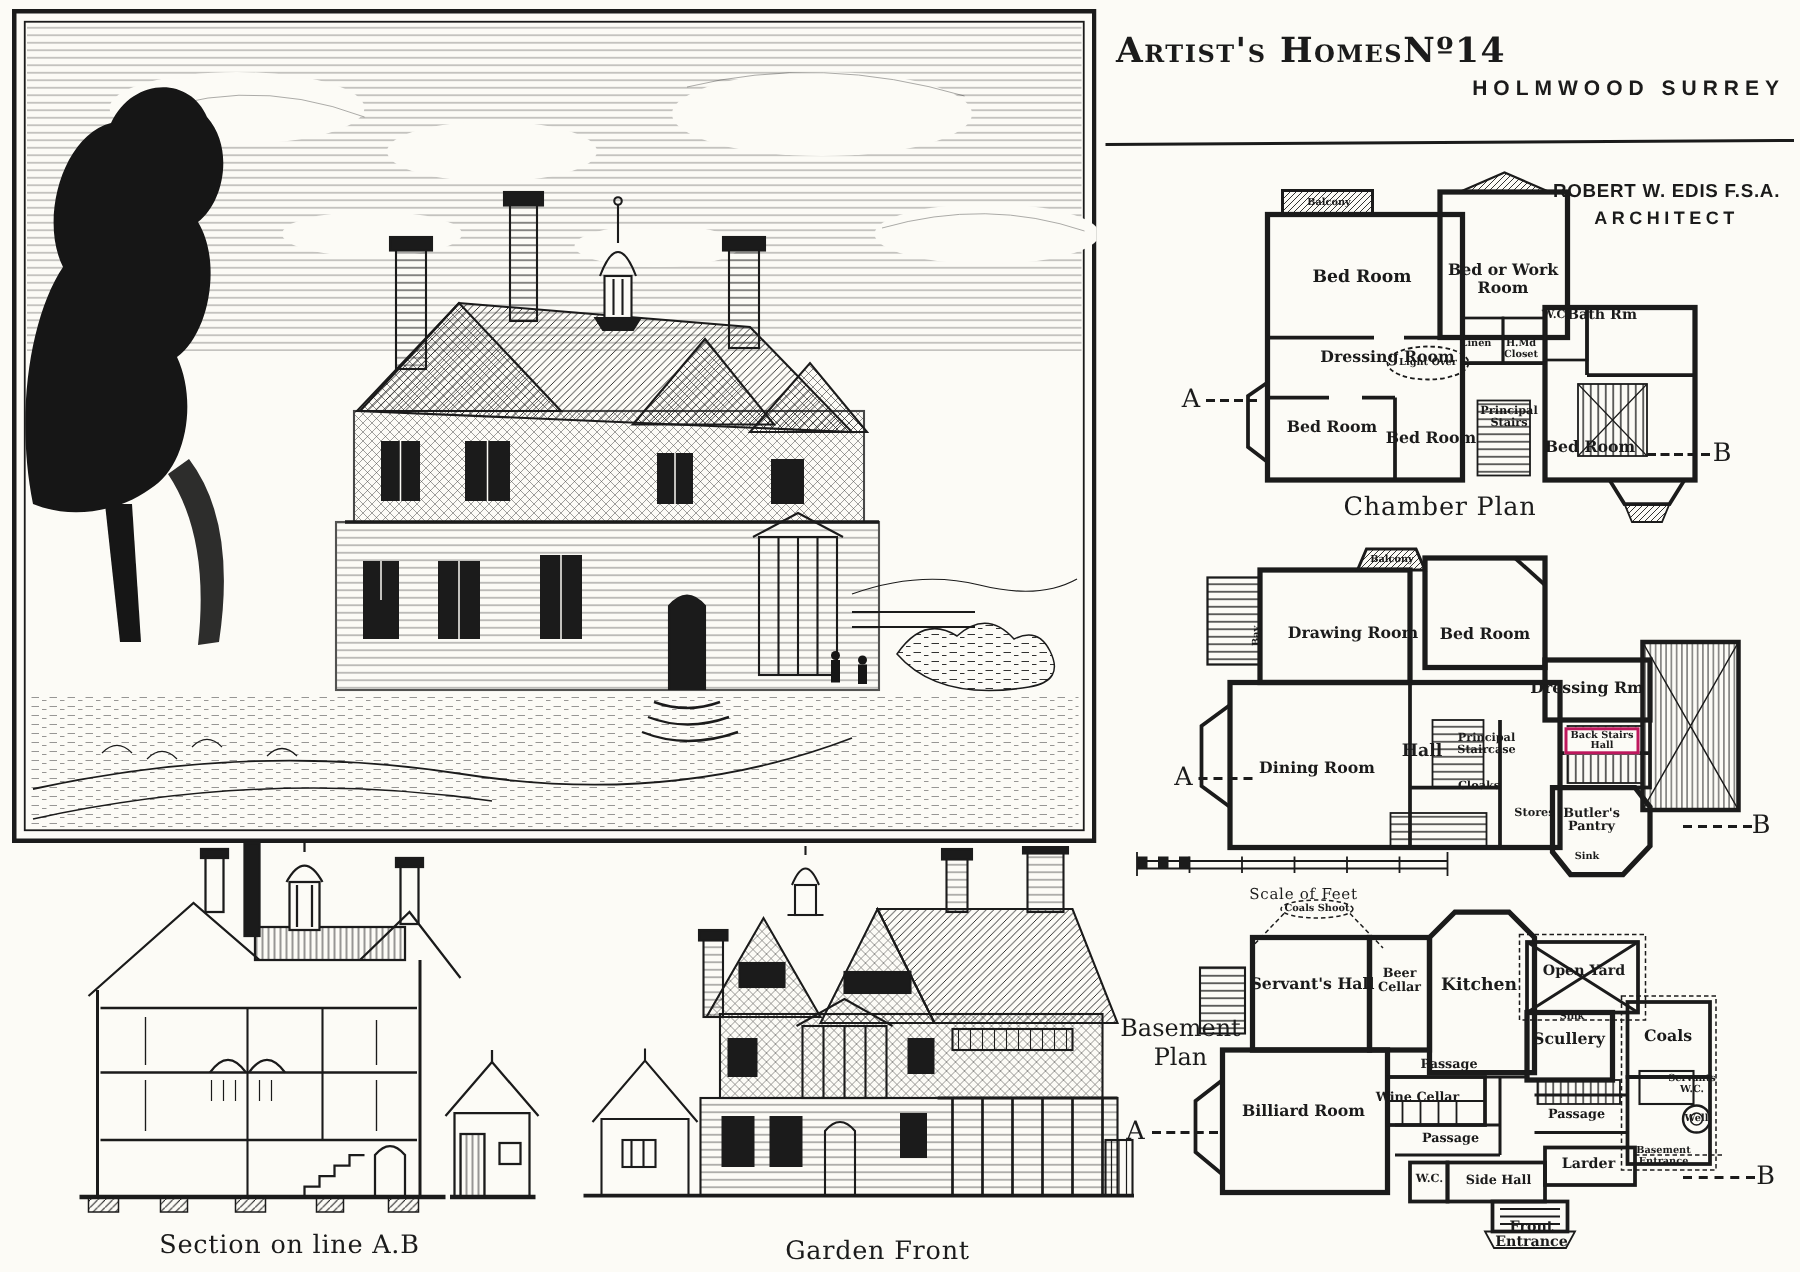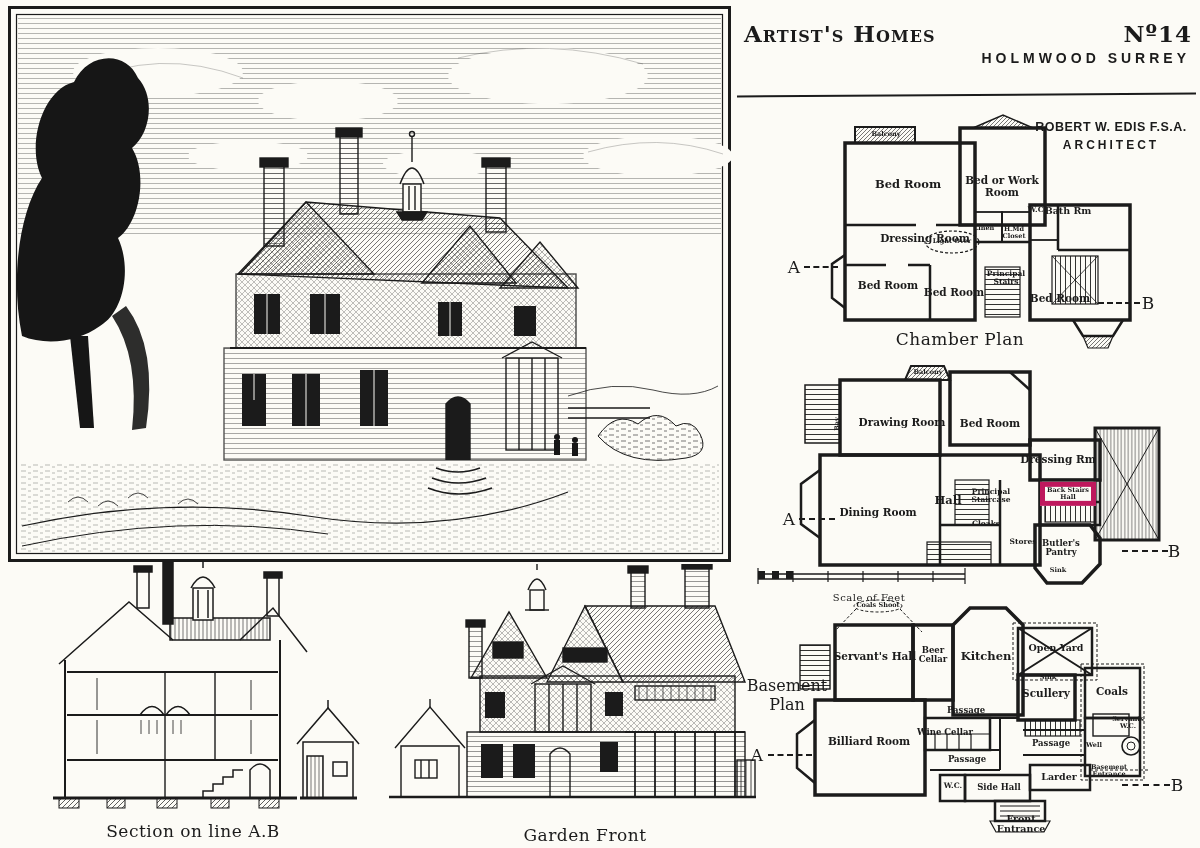--- a/index.html
+++ b/index.html
@@ -10,23 +10,23 @@
   .lbl{position:absolute;transform:translate(-50%,-50%);font-weight:bold;text-align:center;
        line-height:1.1;white-space:nowrap;color:#1b1b1b;font-family:"DejaVu Serif",serif}
   .w{white-space:normal}
   .s6{font-size:6.5px}.s7{font-size:7.5px}.s8{font-size:8.5px}
   .s9{font-size:9.5px}.s10{font-size:10.5px}.s11{font-size:11.5px}
   .cap{font-weight:normal;font-size:17px;letter-spacing:.5px}
   .side{font-weight:normal;font-size:16px;line-height:1.2;text-align:center}
   .marker{font-weight:normal;font-size:17px}
   .scalecap{font-weight:normal;font-size:10px;letter-spacing:.5px}
   .dash{position:absolute;border-top:2px dashed #1b1b1b;height:0}
-  .boxed{border:5px solid #be185d;padding:0 2px;background:#fcfbf6}
+  .boxed{border:2px solid #be185d;padding:0 2px;background:#fcfbf6}
   .rot{transform:translate(-50%,-50%) rotate(-90deg)}
-  .t1{position:absolute;left:744px;top:20px;width:448px;display:flex;justify-content:space-between;
+  .t1{position:absolute;left:744px;top:20px;width:448px;display:flex;justify-content:flex-start;
       align-items:baseline;font-variant:small-caps;font-size:23px;letter-spacing:1px;font-weight:bold}
   .t2{position:absolute;left:880px;top:50px;width:310px;text-align:right;
       font-family:"Liberation Sans",sans-serif;font-weight:bold;font-size:14px;letter-spacing:4px}
   .t3{position:absolute;left:738px;top:66px;width:460px}
   .t3 .pre{font-family:"Liberation Sans",sans-serif;font-weight:bold;font-size:12.5px;
            letter-spacing:1px;vertical-align:6px}
   .t3 .name{font-size:24px;letter-spacing:1px}
   .t3 sup{font-size:11px}
   .rule{position:absolute;left:737px;top:94px;width:459px;height:2px;background:#1b1b1b;
         transform:rotate(-.35deg)}
@@ -365,21 +365,21 @@
   <div class="lbl s8" style="left:966px;top:711px">Passage</div>
   <div class="lbl s8" style="left:945px;top:733px">Wine Cellar</div>
   <div class="lbl s10" style="left:869px;top:742px">Billiard Room</div>
   <div class="lbl s8" style="left:967px;top:760px">Passage</div>
   <div class="lbl s8" style="left:1051px;top:744px">Passage</div>
   <div class="lbl s9" style="left:1059px;top:777px">Larder</div>
   <div class="lbl s7" style="left:953px;top:786px">W.C.</div>
   <div class="lbl s8" style="left:999px;top:788px">Side Hall</div>
   <div class="lbl s9 w" style="left:1021px;top:824px;width:64px">Front Entrance</div>
   <div class="lbl s6 w" style="left:1128px;top:723px;width:38px">Servants W.C.</div>
-  <div class="lbl s6" style="left:1094px;top:746px">Well</div>
+  <div class="lbl s6" style="left:1131px;top:746px">Well</div>
   <div class="lbl s6 w" style="left:1109px;top:771px;width:56px">Basement Entrance</div>
   <div class="lbl marker" style="left:757px;top:755px">A</div>
   <div class="dash" style="left:768px;top:754px;width:44px"></div>
   <div class="lbl marker" style="left:1177px;top:785px">B</div>
   <div class="dash" style="left:1122px;top:784px;width:48px"></div>
 
   <div class="abs" style="left:45px;top:560px">
     <svg width="320" height="258" viewBox="0 0 320 258">
       <defs>
         <pattern id="sHat" patternUnits="userSpaceOnUse" width="5" height="5">

